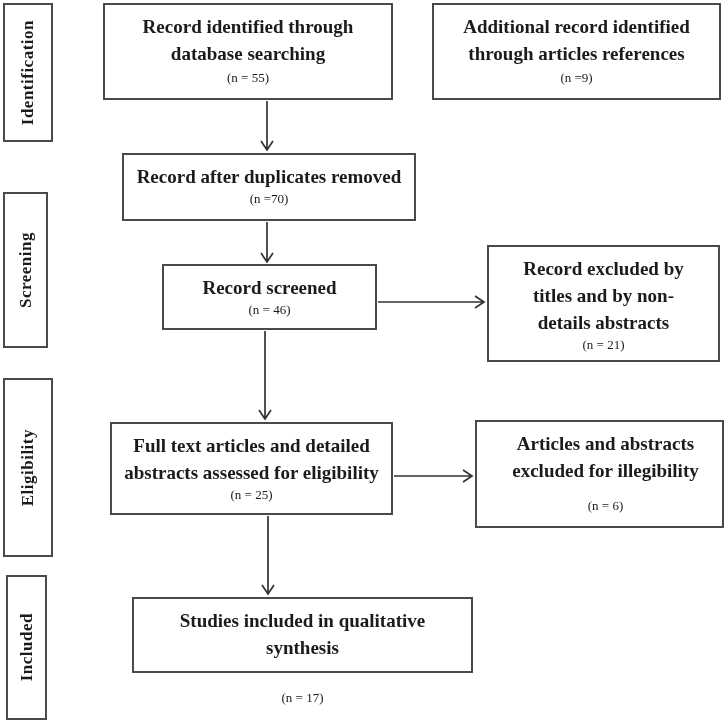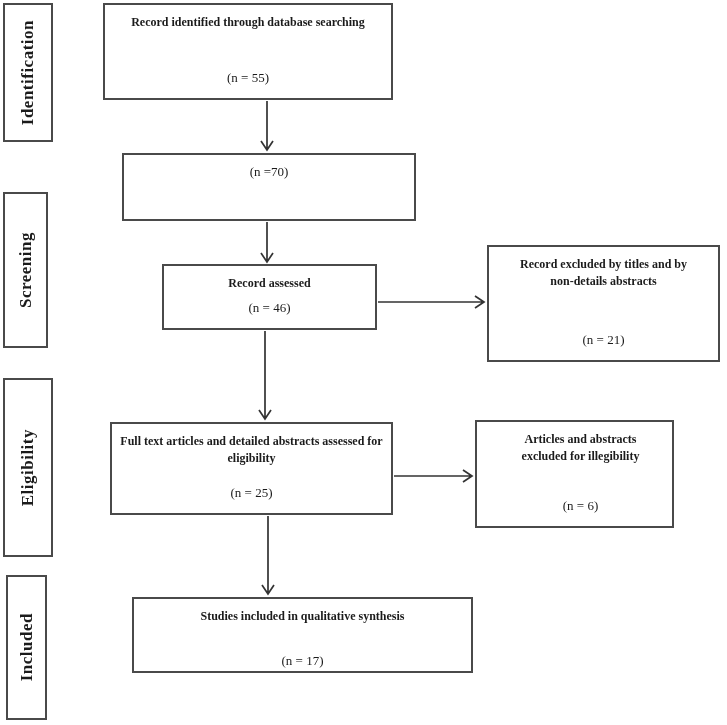--- a/index.html
+++ b/index.html
@@ -47,35 +47,35 @@
     background: #ffffff;
     display: flex;
     flex-direction: column;
     justify-content: space-between;
     align-items: center;
     text-align: center;
     padding: 9px 8px 12px;
   }
   .fbox .title {
     font-weight: bold;
-    font-size: 12px;
+    font-size: 19px;
     line-height: 1.42;
   }
   .fbox .count {
     font-weight: normal;
     font-size: 13px;
     line-height: 1.2;
   }
   #box-identified            { left: 103px; top: 3px;   width: 290px; height: 97px;  }
   #box-additional            { left: 432px; top: 3px;   width: 289px; height: 97px;  }
   #box-duplicates            { left: 122px; top: 153px; width: 294px; height: 68px;  }
   #box-screened              { left: 162px; top: 264px; width: 215px; height: 66px;  }
   #box-excluded-titles       { left: 487px; top: 245px; width: 233px; height: 117px; padding-left: 18px; padding-right: 18px; }
   #box-fulltext              { left: 110px; top: 422px; width: 283px; height: 93px;  }
-  #box-excluded-illegibility { left: 475px; top: 420px; width: 199px; height: 108px; padding-left: 32px; padding-right: 20px; }
+  #box-excluded-illegibility { left: 475px; top: 420px; width: 249px; height: 108px; padding-left: 32px; padding-right: 20px; }
   #box-included-synthesis    { left: 132px; top: 597px; width: 341px; height: 76px; gap: 28px;  }
 
   
   #arrows {
     position: absolute;
     left: 0; top: 0;
     width: 727px;
     height: 725px;
     pointer-events: none;
   }
@@ -101,27 +101,32 @@
   </div>
   <div class="stage" id="stage-included">
     <span>Included</span>
   </div>
 
   <div class="fbox" id="box-identified">
     <div class="title">Record identified through database searching</div>
     <div class="count">(n = 55)</div>
   </div>
 
+  <div class="fbox" id="box-additional">
+    <div class="title">Additional record identified through articles references</div>
+    <div class="count">(n =9)</div>
+  </div>
 
   <div class="fbox" id="box-duplicates">
+    <div class="title">Record after duplicates removed</div>
     <div class="count">(n =70)</div>
   </div>
 
   <div class="fbox" id="box-screened">
-    <div class="title">Record assessed</div>
+    <div class="title">Record screened</div>
     <div class="count">(n = 46)</div>
   </div>
 
   <div class="fbox" id="box-excluded-titles">
     <div class="title">Record excluded by titles and by non-details abstracts</div>
     <div class="count">(n = 21)</div>
   </div>
 
   <div class="fbox" id="box-fulltext">
     <div class="title">Full text articles and detailed abstracts assessed for eligibility</div>

